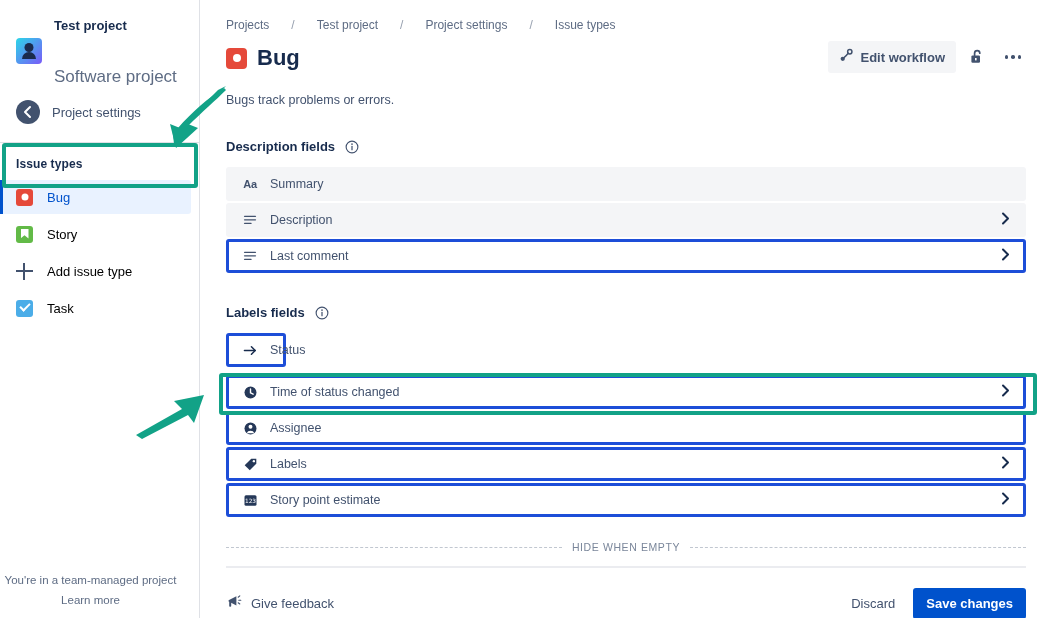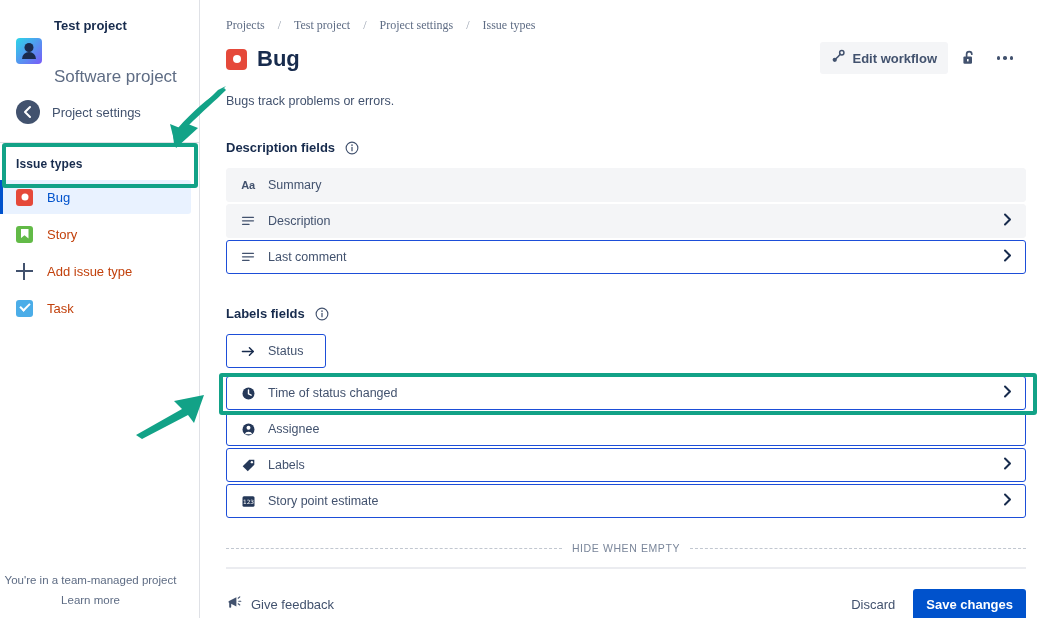--- a/index.html
+++ b/index.html
@@ -52,21 +52,21 @@
   .sb-divider { height: 1px; background: #dfe1e6; margin: 18px 0 0 0; }
 
   .sb-section-title {
     font-size: 12px; color: #172b4d; font-weight: bold;
     padding: 14px 0 6px 16px; letter-spacing: 0.1px;
   }
   .sb-item {
     display: flex; align-items: center; gap: 14px;
     height: 34px; padding-left: 16px; margin: 3px 8px 3px 0;
     border-radius: 0 3px 3px 0; position: relative;
-    font-size: 13px; color: #c2410c; cursor: pointer;
+    font-size: 13px; color: #000000; cursor: pointer;
   }
   .sb-item.active { background: #e9f2ff; color: #0052cc; }
   .sb-item.active::before {
     content: ""; position: absolute; left: 0; top: 0; bottom: 0;
     width: 3px; background: #0052cc;
   }
   .type-icon { width: 17px; height: 17px; border-radius: 3px; flex: none; position: relative; }
   .type-icon.bug { background: #e5493a; }
   .type-icon.bug::after {
     content: ""; position: absolute; left: 50%; top: 50%;
@@ -94,34 +94,34 @@
   .plus-icon::before { left: 0; top: 7px; width: 17px; height: 2px; }
   .plus-icon::after  { top: 0; left: 7px; height: 17px; width: 2px; }
 
   .sb-footer { position: absolute; bottom: 8px; left: 0; right: 18px; text-align: center; }
   .sb-footer .line1 { font-size: 11.5px; color: #5e6c84; line-height: 20px; }
   .sb-footer .line2 { font-size: 11.5px; color: #5e6c84; line-height: 20px; cursor: pointer; }
 
   
   #main { flex: 1; position: relative; padding: 18px 24px 0 26px; height: 618px; }
 
-  .breadcrumb { font-size: 12px; color: #5e6c84; display: flex; gap: 13px; align-items: center; font-family: Liberation Serif, serif; }
+  .breadcrumb { font-size: 12px; color: #5e6c84; display: flex; gap: 22px; align-items: center; }
   .breadcrumb .crumb { cursor: pointer; }
   .breadcrumb .sep { color: #97a0af; }
 
   .title-row { display: flex; align-items: center; margin-top: 13px; position: relative; }
   .title-icon { width: 21px; height: 21px; border-radius: 4px; background: #e5493a; position: relative; flex: none; }
   .title-icon::after {
     content: ""; position: absolute; left: 50%; top: 50%;
     transform: translate(-50%,-50%);
     width: 8px; height: 8px; border-radius: 50%; background: #fff;
   }
   .page-title { font-size: 22px; font-weight: bold; color: #172b4d; margin-left: 10px; }
 
-  .header-actions { position: absolute; right: 16px; top: -4px; display: flex; align-items: center; gap: 6px; }
+  .header-actions { position: absolute; right: 8px; top: -4px; display: flex; align-items: center; gap: 6px; }
   .edit-wf-btn {
     display: flex; align-items: center; gap: 7px;
     background: #f4f5f7; color: #42526e;
     border: none; border-radius: 3px;
     font-size: 13px; font-weight: bold; font-family: inherit;
     padding: 7px 11px; cursor: pointer;
   }
   .icon-btn {
     width: 30px; height: 30px; border: none; background: transparent;
     border-radius: 3px; cursor: pointer;
@@ -133,29 +133,29 @@
   .desc-text { font-size: 12.5px; color: #42526e; margin-top: 22px; }
 
   .section-head { display: flex; align-items: center; gap: 10px; margin-top: 32px; }
   .section-title { font-size: 13px; font-weight: bold; color: #172b4d; }
   .info-icon { width: 14px; height: 14px; flex: none; }
 
   .field-list { margin-top: 13px; width: 800px; }
   .field-row {
     display: flex; align-items: center;
     height: 34px; padding: 0 12px 0 13px;
-    border: 1px solid #1d4ed8; border-radius: 3px;
+    border: 3px solid #1d4ed8; border-radius: 3px;
     margin-bottom: 2px; background: #ffffff;
     font-size: 12.5px; color: #42526e; cursor: pointer; position: relative;
   }
   .field-row.grey { background: #f4f5f7; border-color: #f4f5f7; }
   .field-row .ficon { width: 16px; height: 16px; flex: none; display: flex; align-items: center; justify-content: center; }
   .field-row .flabel { margin-left: 12px; }
   .field-row .chev { position: absolute; right: 13px; top: 50%; transform: translateY(-50%); }
-  .field-row.compact { width: 100px; margin-bottom: 0; }
+  .field-row.compact { width: 60px; margin-bottom: 0; }
 
   .aa-icon { font-size: 11px; font-weight: bold; color: #42526e; letter-spacing: -0.3px; }
 
   .hide-divider {
     display: flex; align-items: center; gap: 10px;
     width: 800px; margin-top: 24px;
     font-size: 10.5px; letter-spacing: 0.6px; color: #7a869a;
   }
   .hide-divider .dash { flex: 1; border-top: 1px dashed #c1c7d0; height: 0; }
 

